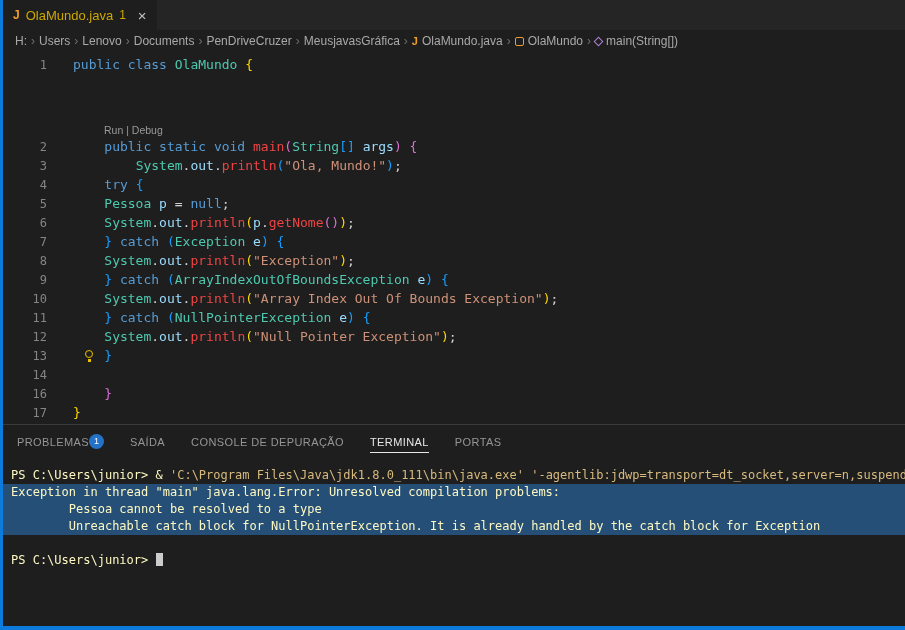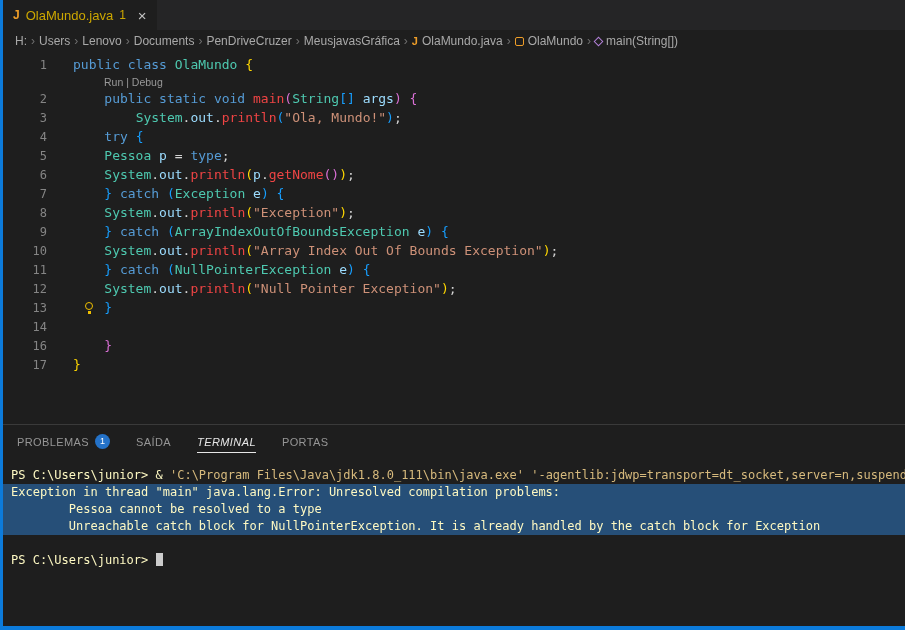--- a/index.html
+++ b/index.html
@@ -27,36 +27,36 @@
   .breadcrumb { flex: 0 0 22px; height: 22px; display: flex; align-items: center; padding-left: 12px; font-size: 12px; color: #a9a9a9; white-space: nowrap; overflow: hidden; }
   .crumb { display: inline-flex; align-items: center; gap: 4px; cursor: pointer; }
   .crumb-sep { color: #6f6f6f; margin: 0 4px; font-size: 12px; }
   .bc-ic.ic-java { color: #ee9d28; font-weight: 700; font-size: 11px; }
   .bc-ic.ic-class { width: 9px; height: 9px; border: 1px solid #ee9d28; border-radius: 2px; display: inline-block; }
   .bc-ic.ic-method { width: 7px; height: 7px; border: 1px solid #b180d7; transform: rotate(45deg); display: inline-block; }
 
   
   .editor { flex: 1 1 auto; overflow: hidden; font-family: "DejaVu Sans Mono", "Liberation Mono", monospace; font-size: 13px; padding-top: 3px; }
   .cl-row { height: 19px; line-height: 19px; position: relative; white-space: pre; }
-  .cl-row.lens { height: 15px; line-height: 15px; }
+  .cl-row.lens { height: 15px; line-height: 15px; margin-top: 48px; }
   .ln { display: inline-block; width: 44px; text-align: right; color: #858585; font-size: 12px; }
   .code { padding-left: 26px; color: #d4d4d4; margin-top: 21px; }
   .codelens { margin-left: 101px; color: #999999; font-size: 10.5px; font-family: "Liberation Sans", sans-serif; cursor: pointer; }
   .tk-kw { color: #569cd6; } .tk-type { color: #4ec9b0; } .tk-fn { color: #ef4444; }
   .tk-var { color: #9cdcfe; } .tk-str { color: #ce9178; } .tk-plain { color: #d4d4d4; }
   .tk-b1 { color: #ffd700; } .tk-b2 { color: #da70d6; } .tk-b3 { color: #179fff; }
   .bulb { position: absolute; left: 82px; top: 4px; width: 8px; height: 8px; border: 1.5px solid #f0c000; border-radius: 50%; cursor: pointer; }
   .bulb::after { content: ""; position: absolute; left: 2px; top: 8px; width: 3px; height: 3px; background: #f0c000; }
 
   
   .panel { flex: 0 0 202px; border-top: 1px solid #3a3a3a; display: flex; flex-direction: column; background: #1e1e1e; }
   .panel-tabs { flex: 0 0 32px; height: 32px; display: flex; align-items: center; gap: 26px; padding-left: 14px; }
-  .ptab { color: #969696; font-size: 11px; letter-spacing: 0.4px; display: flex; align-items: center; gap: 6px; cursor: pointer; height: 100%; }
+  .ptab { color: #969696; font-size: 11px; letter-spacing: 0.4px; display: flex; align-items: center; gap: 0; cursor: pointer; height: 100%; }
   .ptab > span:first-child { padding: 7px 0 4px; border-bottom: 1px solid transparent; }
-  .ptab.active { color: #e7e7e7; font-style: italic; }
+  .ptab.active { color: #e7e7e7; }
   .ptab.active > span:first-child { border-bottom-color: #e7e7e7; }
   .pbadge { background: #2472c8; color: #ffffff; font-size: 9px; width: 15px; height: 15px; border-radius: 50%; display: inline-flex; align-items: center; justify-content: center; }
 
   .terminal { flex: 1 1 auto; overflow: hidden; font-family: "DejaVu Sans Mono", "Liberation Mono", monospace; font-size: 12px; padding-top: 10px; cursor: text; }
   .trow { min-height: 17px; line-height: 17px; white-space: pre; color: #cccccc; padding-left: 8px; }
   .trow.sel { background: #264f78; }
   .ts-prompt, .ts-op, .ts-out { color: #fef9c3; }
   .ts-cmdstr { color: #d7ba7d; }
   .tcursor { display: inline-block; width: 7px; height: 13px; background: #cccccc; vertical-align: -2px; }
 </style>
@@ -115,21 +115,21 @@
       </span>
     </div>
 
   <div class="editor">
     <div>
         <div class="cl-row"><span class="ln">1</span><span class="code"><span class="tk-kw">public class </span><span class="tk-type">OlaMundo </span><span class="tk-b1">{</span></span></div>
         <div class="cl-row lens"><span class="codelens">Run | Debug</span></div>
         <div class="cl-row"><span class="ln">2</span><span class="code"><span class="tk-plain">    </span><span class="tk-kw">public static void </span><span class="tk-fn">main</span><span class="tk-b2">(</span><span class="tk-type">String</span><span class="tk-b3">[]</span><span class="tk-plain"> </span><span class="tk-var">args</span><span class="tk-b2">) </span><span class="tk-b2">{</span></span></div>
         <div class="cl-row"><span class="ln">3</span><span class="code"><span class="tk-plain">        </span><span class="tk-type">System</span><span class="tk-plain">.</span><span class="tk-var">out</span><span class="tk-plain">.</span><span class="tk-fn">println</span><span class="tk-b3">(</span><span class="tk-str">"Ola, Mundo!"</span><span class="tk-b3">)</span><span class="tk-plain">;</span></span></div>
         <div class="cl-row"><span class="ln">4</span><span class="code"><span class="tk-plain">    </span><span class="tk-kw">try </span><span class="tk-b3">{</span></span></div>
-        <div class="cl-row"><span class="ln">5</span><span class="code"><span class="tk-plain">    </span><span class="tk-type">Pessoa </span><span class="tk-var">p </span><span class="tk-plain">= </span><span class="tk-kw">type</span><span class="tk-plain">;</span></span></div>
+        <div class="cl-row"><span class="ln">5</span><span class="code"><span class="tk-plain">    </span><span class="tk-type">Pessoa </span><span class="tk-var">p </span><span class="tk-plain">= </span><span class="tk-kw">null</span><span class="tk-plain">;</span></span></div>
         <div class="cl-row"><span class="ln">6</span><span class="code"><span class="tk-plain">    </span><span class="tk-type">System</span><span class="tk-plain">.</span><span class="tk-var">out</span><span class="tk-plain">.</span><span class="tk-fn">println</span><span class="tk-b1">(</span><span class="tk-var">p</span><span class="tk-plain">.</span><span class="tk-fn">getNome</span><span class="tk-b2">()</span><span class="tk-b1">)</span><span class="tk-plain">;</span></span></div>
         <div class="cl-row"><span class="ln">7</span><span class="code"><span class="tk-plain">    </span><span class="tk-b3">} </span><span class="tk-kw">catch </span><span class="tk-b3">(</span><span class="tk-type">Exception</span><span class="tk-plain"> </span><span class="tk-var">e</span><span class="tk-b3">) </span><span class="tk-b3">{</span></span></div>
         <div class="cl-row"><span class="ln">8</span><span class="code"><span class="tk-plain">    </span><span class="tk-type">System</span><span class="tk-plain">.</span><span class="tk-var">out</span><span class="tk-plain">.</span><span class="tk-fn">println</span><span class="tk-b1">(</span><span class="tk-str">"Exception"</span><span class="tk-b1">)</span><span class="tk-plain">;</span></span></div>
         <div class="cl-row"><span class="ln">9</span><span class="code"><span class="tk-plain">    </span><span class="tk-b3">} </span><span class="tk-kw">catch </span><span class="tk-b3">(</span><span class="tk-type">ArrayIndexOutOfBoundsException</span><span class="tk-plain"> </span><span class="tk-var">e</span><span class="tk-b3">) </span><span class="tk-b3">{</span></span></div>
         <div class="cl-row"><span class="ln">10</span><span class="code"><span class="tk-plain">    </span><span class="tk-type">System</span><span class="tk-plain">.</span><span class="tk-var">out</span><span class="tk-plain">.</span><span class="tk-fn">println</span><span class="tk-b1">(</span><span class="tk-str">"Array Index Out Of Bounds Exception"</span><span class="tk-b1">)</span><span class="tk-plain">;</span></span></div>
         <div class="cl-row"><span class="ln">11</span><span class="code"><span class="tk-plain">    </span><span class="tk-b3">} </span><span class="tk-kw">catch </span><span class="tk-b3">(</span><span class="tk-type">NullPointerException</span><span class="tk-plain"> </span><span class="tk-var">e</span><span class="tk-b3">) </span><span class="tk-b3">{</span></span></div>
         <div class="cl-row"><span class="ln">12</span><span class="code"><span class="tk-plain">    </span><span class="tk-type">System</span><span class="tk-plain">.</span><span class="tk-var">out</span><span class="tk-plain">.</span><span class="tk-fn">println</span><span class="tk-b1">(</span><span class="tk-str">"Null Pointer Exception"</span><span class="tk-b1">)</span><span class="tk-plain">;</span></span></div>
         <div class="cl-row"><span class="ln">13</span><span class="code"><span class="tk-plain">    </span><span class="tk-b3">}</span></span><span class="bulb"></span></div>
         <div class="cl-row"><span class="ln">14</span><span class="code"></span></div>
         <div class="cl-row"><span class="ln">16</span><span class="code"><span class="tk-plain">    </span><span class="tk-b2">}</span></span></div>
@@ -138,20 +138,23 @@
   </div>
 
   <div class="panel">
     <div class="panel-tabs">
         <div class="ptab">
           <span>PROBLEMAS</span>
           <span class="pbadge">1</span>
         </div>
         <div class="ptab">
           <span>SAÍDA</span>
+        </div>
+        <div class="ptab">
+          <span>CONSOLE DE DEPURAÇÃO</span>
         </div>
         <div class="ptab active">
           <span>TERMINAL</span>
         </div>
         <div class="ptab">
           <span>PORTAS</span>
         </div>
       </div>
     <div class="terminal">
         <div class="trow"><span class="ts-prompt">PS C:\Users\junior&gt; </span><span class="ts-op">&amp; </span><span class="ts-cmdstr">'C:\Program Files\Java\jdk1.8.0_111\bin\java.exe' '-agentlib:jdwp=transport=dt_socket,server=n,suspend=</span></div>

